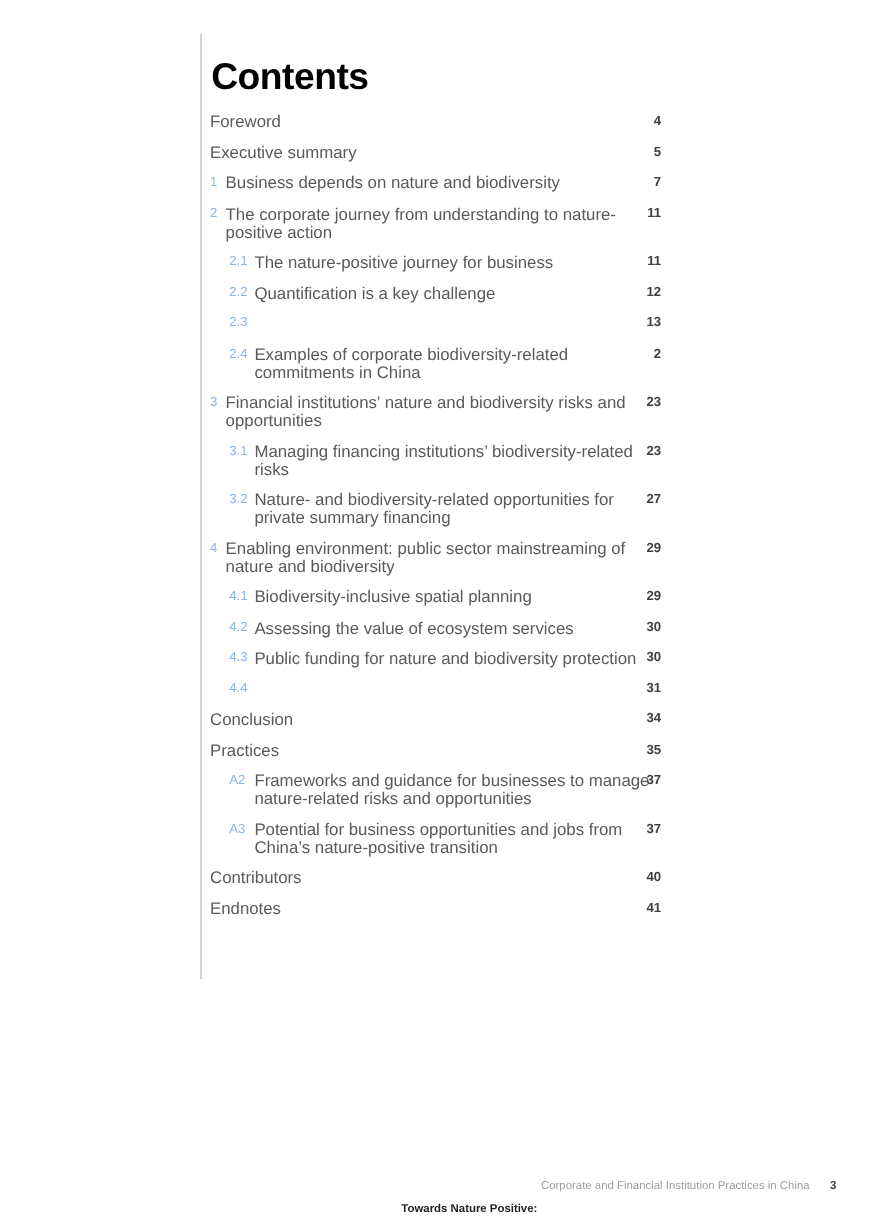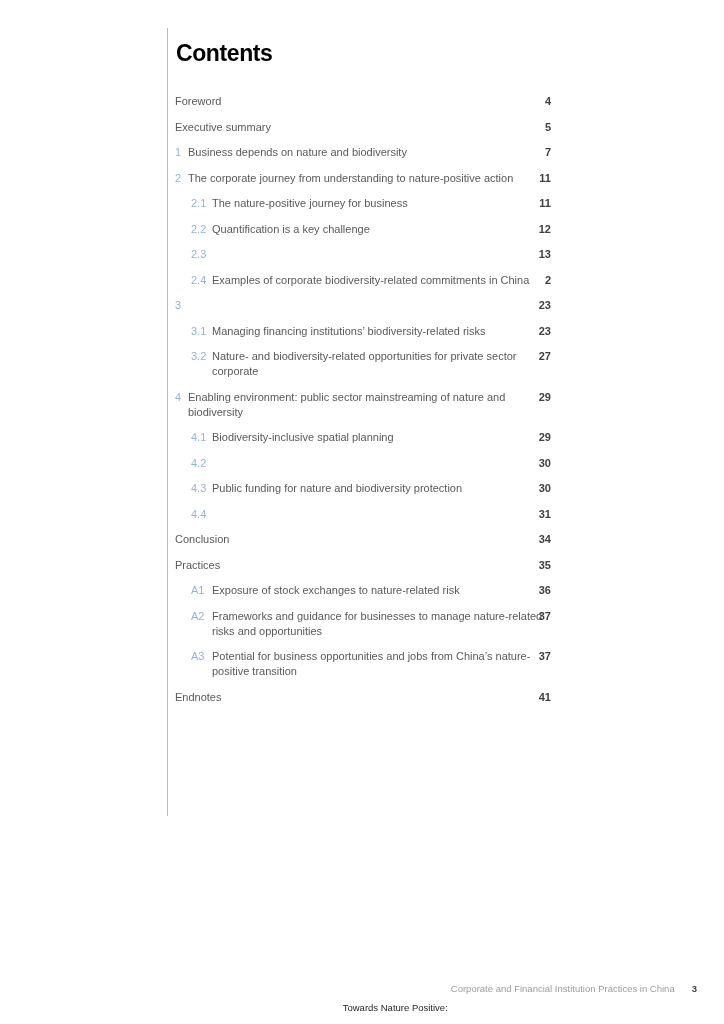--- a/index.html
+++ b/index.html
@@ -30,21 +30,21 @@
     width: 1px;
     height: 788px;
     background: #b9b9b9;
   }
 
   
   .toc-title {
     position: absolute;
     left: 176px;
     top: 26px;
-    font-size: 23px;
+    font-size: 31px;
     font-weight: bold;
     color: #000000;
     letter-spacing: -0.4px;
     line-height: 1.1;
   }
 
   
   .toc-list {
     position: absolute;
     left: 167px;
@@ -69,21 +69,21 @@
   .toc-num {
     flex: 0 0 auto;
     color: #8ab4e8;
     font-size: 11px;
     line-height: 15px;
     white-space: nowrap;
   }
 
   .toc-text {
     color: #58595b;
-    font-size: 11px;
+    font-size: 14px;
     line-height: 15px;
   }
 
   .toc-page {
     position: absolute;
     left: 340px;
     width: 44px;
     text-align: right;
     color: #3f4042;
     font-size: 11px;
@@ -112,21 +112,21 @@
     top: 980px;
     height: 16px;
     display: flex;
     justify-content: flex-end;
     align-items: center;
     padding-right: 27px;
     font-size: 9.5px;
   }
   .footer-strong {
     color: #231f20;
-    font-weight: normal;
+    font-weight: bold;
     margin-top: 38px;
   }
   .footer-rest {
     color: #9b9c9e;
     margin-left: 3px;
   }
   .footer-page {
     color: #3f4042;
     font-weight: bold;
     margin-left: 17px;
@@ -191,54 +191,56 @@
       <div class="toc-row lvl-sub">
         <span class="toc-label">
           <span class="toc-num">2.4</span>
           <span class="toc-text">Examples of corporate biodiversity-related commitments in China</span>
         </span>
         <span class="toc-page">2</span>
       </div>
       <div class="toc-row lvl-main">
         <span class="toc-label">
           <span class="toc-num">3</span>
+          <span class="toc-text">Financial institutions’ nature and biodiversity risks and opportunities</span>
         </span>
         <span class="toc-page">23</span>
       </div>
       <div class="toc-row lvl-sub">
         <span class="toc-label">
           <span class="toc-num">3.1</span>
           <span class="toc-text">Managing financing institutions’ biodiversity-related risks</span>
         </span>
         <span class="toc-page">23</span>
       </div>
       <div class="toc-row lvl-sub">
         <span class="toc-label">
           <span class="toc-num">3.2</span>
-          <span class="toc-text">Nature- and biodiversity-related opportunities for private sector corporate</span>
+          <span class="toc-text">Nature- and biodiversity-related opportunities for private summary financing</span>
         </span>
         <span class="toc-page">27</span>
       </div>
       <div class="toc-row lvl-main">
         <span class="toc-label">
           <span class="toc-num">4</span>
           <span class="toc-text">Enabling environment: public sector mainstreaming of nature and biodiversity</span>
         </span>
         <span class="toc-page">29</span>
       </div>
       <div class="toc-row lvl-sub">
         <span class="toc-label">
           <span class="toc-num">4.1</span>
           <span class="toc-text">Biodiversity-inclusive spatial planning</span>
         </span>
         <span class="toc-page">29</span>
       </div>
       <div class="toc-row lvl-sub">
         <span class="toc-label">
           <span class="toc-num">4.2</span>
+          <span class="toc-text">Assessing the value of ecosystem services</span>
         </span>
         <span class="toc-page">30</span>
       </div>
       <div class="toc-row lvl-sub">
         <span class="toc-label">
           <span class="toc-num">4.3</span>
           <span class="toc-text">Public funding for nature and biodiversity protection</span>
         </span>
         <span class="toc-page">30</span>
       </div>
@@ -255,38 +257,37 @@
         <span class="toc-page">34</span>
       </div>
       <div class="toc-row lvl-plain">
         <span class="toc-label">
           <span class="toc-text">Practices</span>
         </span>
         <span class="toc-page">35</span>
       </div>
       <div class="toc-row lvl-sub">
         <span class="toc-label">
-          <span class="toc-num">A1</span>
-          <span class="toc-text">Exposure of stock exchanges to nature-related risk</span>
-        </span>
-        <span class="toc-page">36</span>
-      </div>
-      <div class="toc-row lvl-sub">
-        <span class="toc-label">
           <span class="toc-num">A2</span>
           <span class="toc-text">Frameworks and guidance for businesses to manage nature-related risks and opportunities</span>
         </span>
         <span class="toc-page">37</span>
       </div>
       <div class="toc-row lvl-sub">
         <span class="toc-label">
           <span class="toc-num">A3</span>
           <span class="toc-text">Potential for business opportunities and jobs from China’s nature-positive transition</span>
         </span>
         <span class="toc-page">37</span>
+      </div>
+      <div class="toc-row lvl-plain">
+        <span class="toc-label">
+          <span class="toc-text">Contributors</span>
+        </span>
+        <span class="toc-page">40</span>
       </div>
       <div class="toc-row lvl-plain">
         <span class="toc-label">
           <span class="toc-text">Endnotes</span>
         </span>
         <span class="toc-page">41</span>
       </div>
     </div>
 
   <div class="footer">

